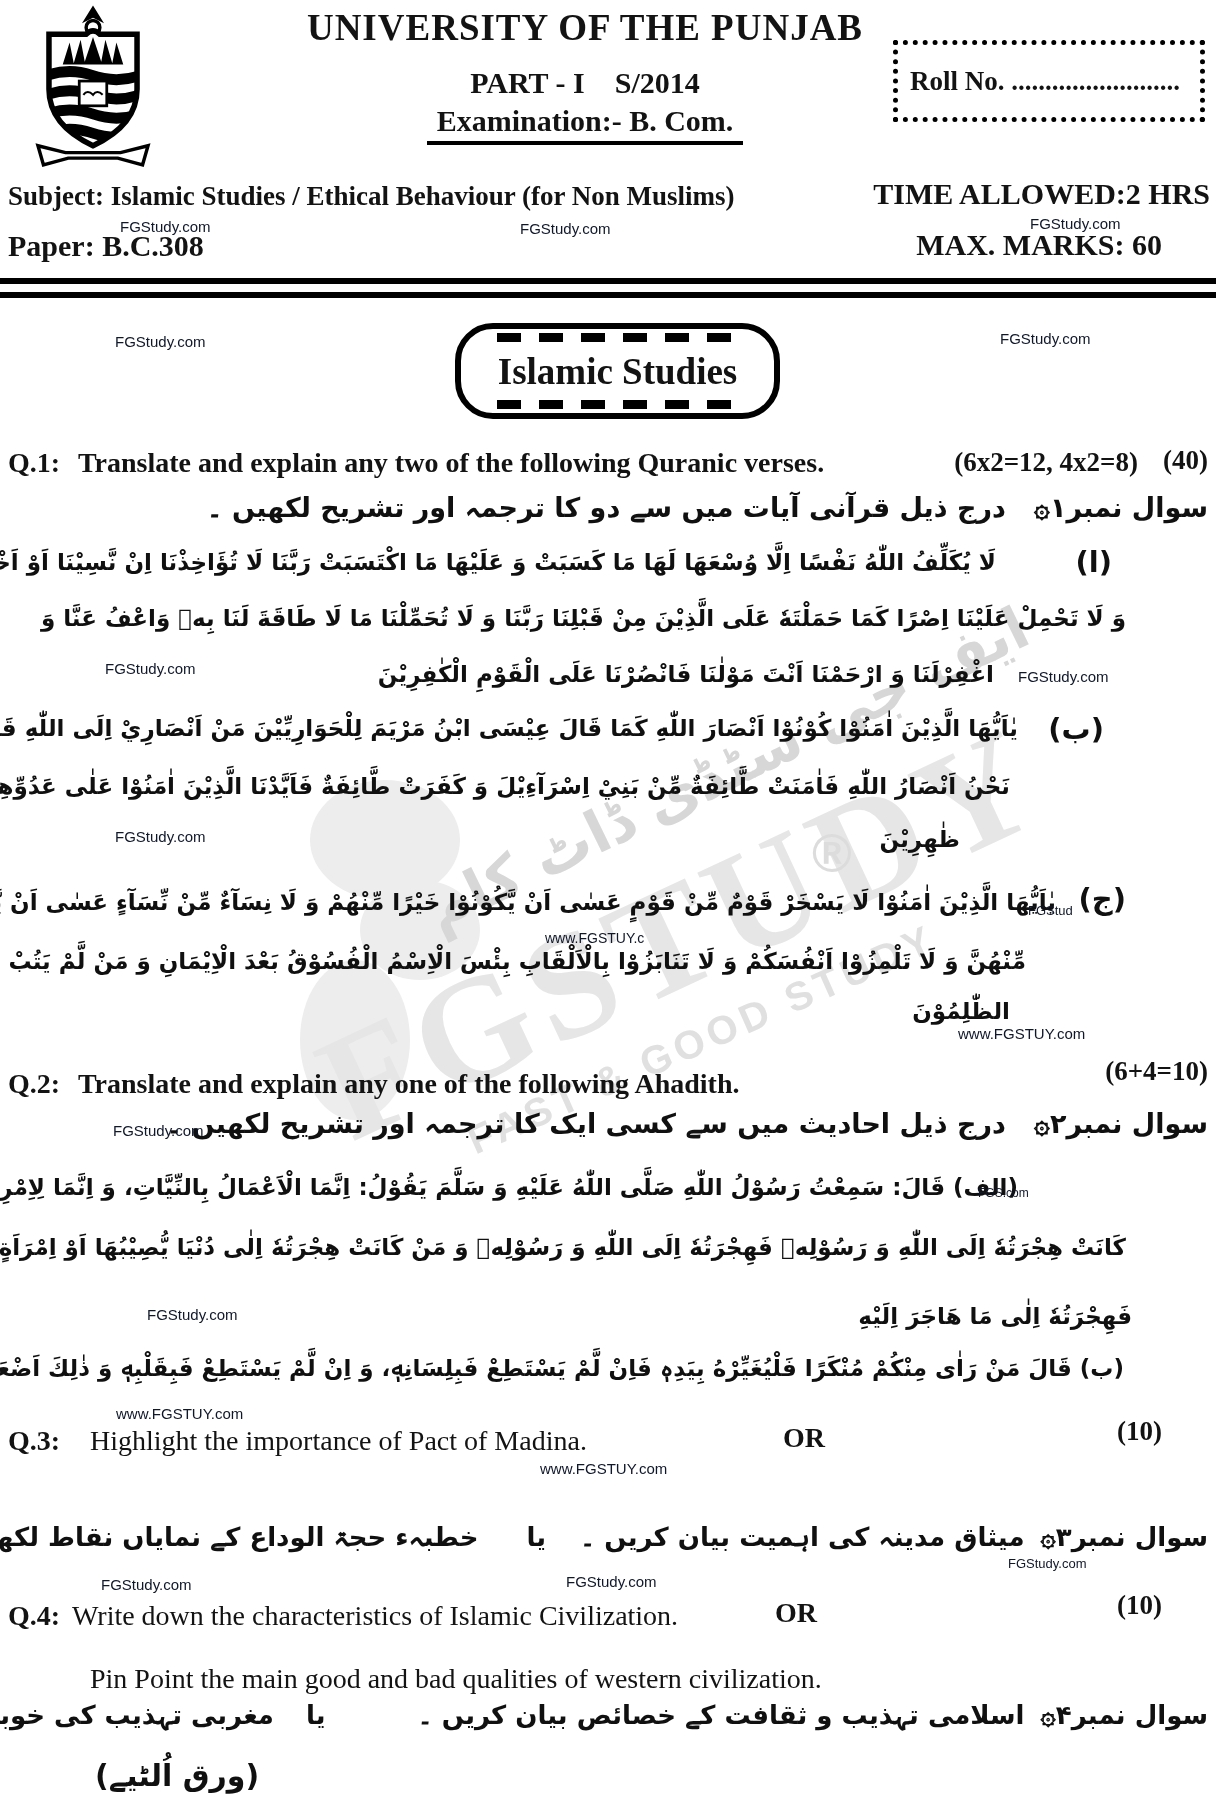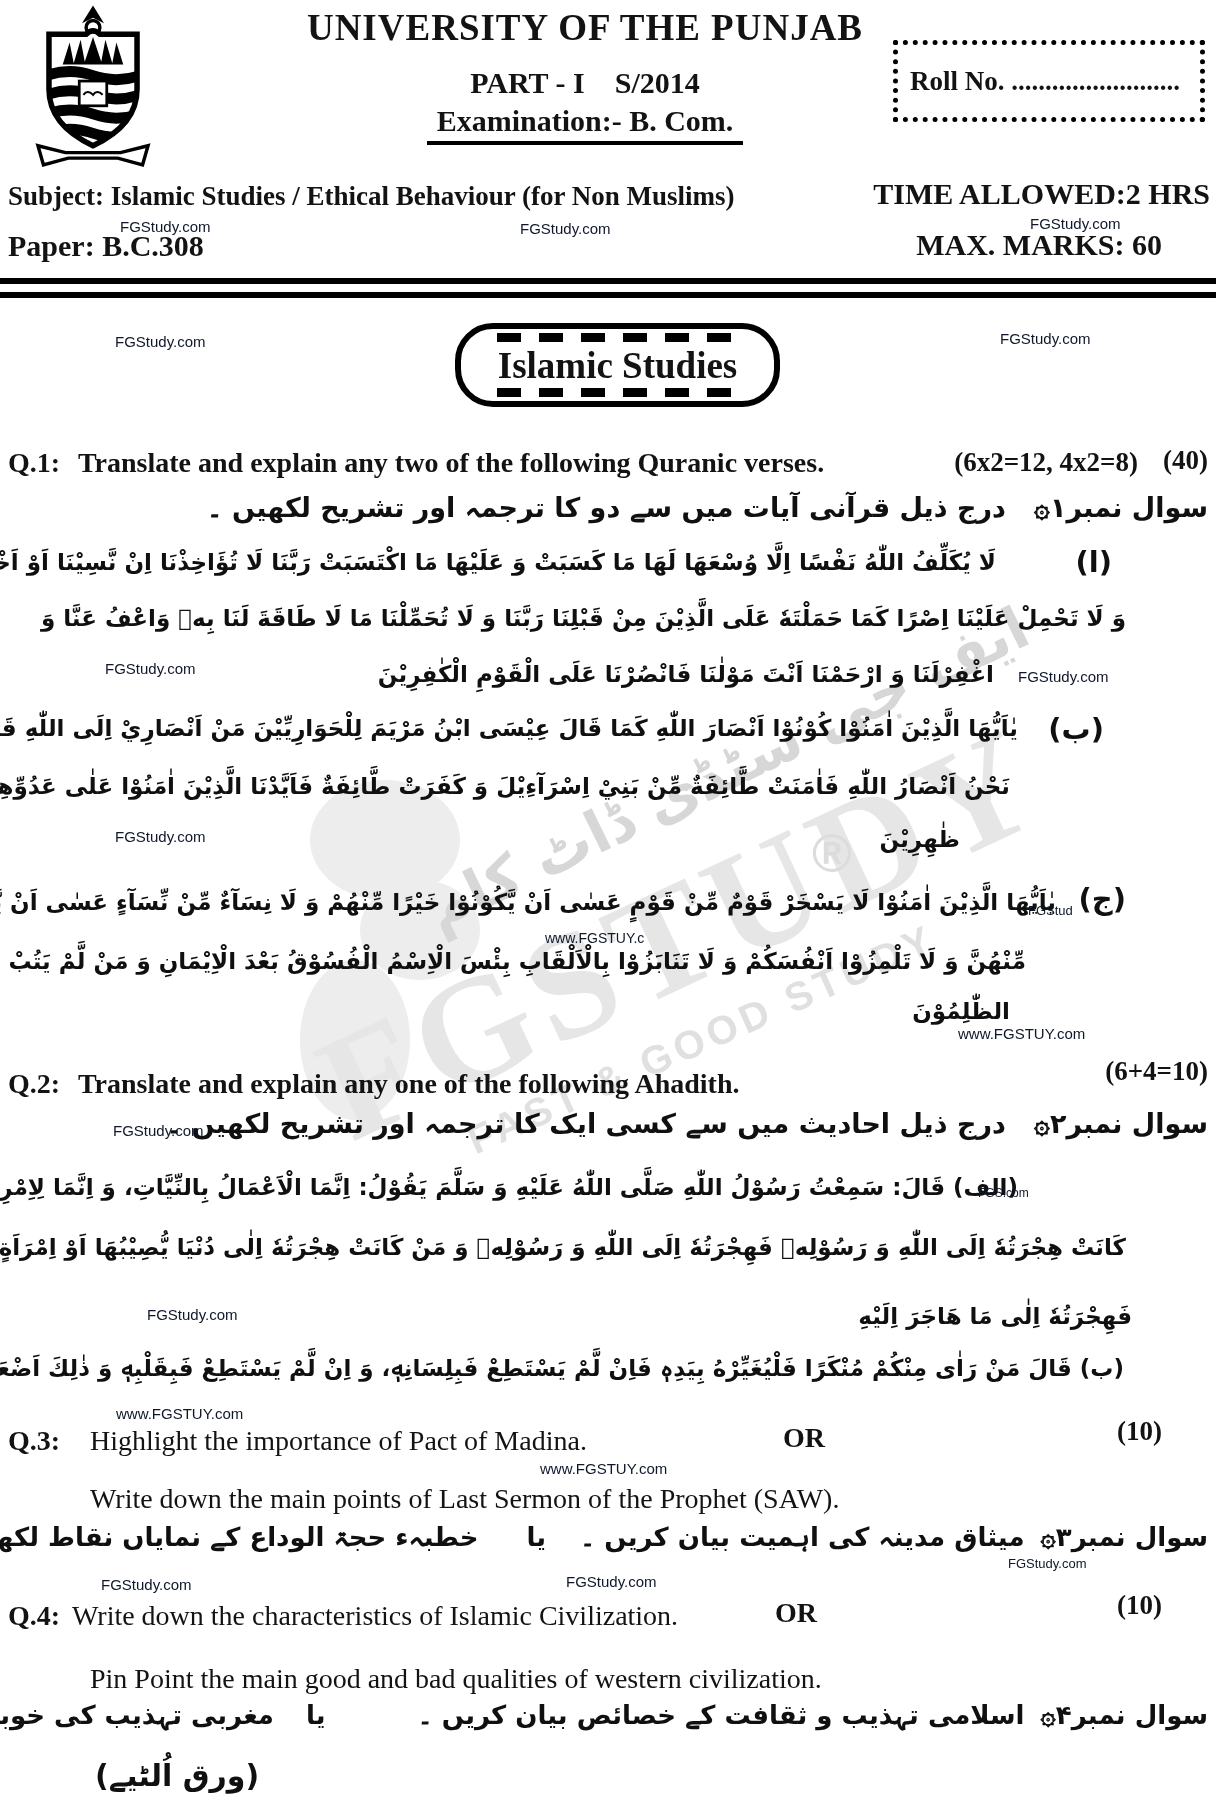--- a/index.html
+++ b/index.html
@@ -16,21 +16,21 @@
   .exam{left:160px;top:104px;width:850px;font-size:30px;}
   .exam span{display:inline-block;border-bottom:4px solid #000;padding:0 10px 3px;}
   .rollbox{left:893px;top:40px;width:312px;height:82px;border:5px dotted #000;box-sizing:border-box;
            display:flex;align-items:center;padding-left:12px;font-size:27px;font-weight:bold;}
   .subject{left:8px;top:181px;font-size:27px;}
   .time{right:6px;top:177px;font-size:30px;}
   .paper{left:8px;top:229px;font-size:30px;}
   .maxmarks{right:54px;top:228px;font-size:30px;}
   .rule{left:0;width:1216px;height:6px;background:#000;}
   
-  .badge{left:455px;top:323px;width:325px;height:84px;border:6px solid #000;border-radius:38px;
+  .badge{left:455px;top:323px;width:325px;height:96px;border:6px solid #000;border-radius:38px;
          box-sizing:border-box;display:flex;align-items:center;justify-content:center;
          font-size:37px;font-weight:bold;background:#fff;}
   .badge .dash{position:absolute;left:36px;right:36px;height:9px;
                background:repeating-linear-gradient(90deg,#000 0 24px,transparent 24px 42px);}
   .dash.t{top:4px;} .dash.bt{bottom:4px;}
   
   .qlab{font-size:28px;font-weight:bold;}
   .qtxt{font-size:28px;font-weight:bold;}
   .qtxt-r{font-size:28px;}
   .marks{font-size:27px;font-weight:bold;}
@@ -142,21 +142,20 @@
   </div>
   <div class="abs ar qv z" style="right:198px;top:1174px;">(الف) قَالَ: سَمِعْتُ رَسُوْلُ اللّٰهِ صَلَّى اللّٰهُ عَلَيْهِ وَ سَلَّمَ يَقُوْلُ: اِنَّمَا الْاَعْمَالُ بِالنِّيَّاتِ، وَ اِنَّمَا لِاِمْرِئٍ مَّا نَوٰى، فَمَنْ</div>
   <div class="abs ar qv z" style="right:90px;top:1234px;">كَانَتْ هِجْرَتُهٗ اِلَى اللّٰهِ وَ رَسُوْلِهٖ فَهِجْرَتُهٗ اِلَى اللّٰهِ وَ رَسُوْلِهٖ وَ مَنْ كَانَتْ هِجْرَتُهٗ اِلٰى دُنْيَا يُّصِيْبُهَا اَوْ اِمْرَاَةٍ يَّتَزَوَّجُهَا</div>
   <div class="abs ar qv z" style="right:84px;top:1303px;">فَهِجْرَتُهٗ اِلٰى مَا هَاجَرَ اِلَيْهِ</div>
   <div class="abs ar qv z" style="right:92px;top:1355px;">(ب) قَالَ مَنْ رَاٰى مِنْكُمْ مُنْكَرًا فَلْيُغَيِّرْهُ بِيَدِهٖ فَاِنْ لَّمْ يَسْتَطِعْ فَبِلِسَانِهٖ، وَ اِنْ لَّمْ يَسْتَطِعْ فَبِقَلْبِهٖ وَ ذٰلِكَ اَضْعَفُ الْاِيْمَانِ۔</div>
 
   <div class="abs qlab z" style="left:8px;top:1425px;">Q.3:</div>
   <div class="abs qtxt-r z" style="left:90px;top:1425px;">Highlight the importance of Pact of Madina.</div>
   <div class="abs qlab z" style="left:783px;top:1422px;">OR</div>
   <div class="abs marks z" style="right:54px;top:1416px;">(10)</div>
-  <div class="abs qtxt-r z" style="left:90px;top:1483px;">Write down the main points of Last Sermon of the Prophet (SAW).</div>
   <div class="abs ar urdu-s urdurow z" style="right:8px;top:1522px;">
     <span class="gap-s">سوال نمبر۳۞</span>
     <span>میثاق مدینہ کی اہمیت بیان کریں ۔</span>
     <span class="or-u3">یا</span>
     <span>خطبہء حجۃ الوداع کے نمایاں نقاط لکھیں ۔</span>
   </div>
 
   <div class="abs qlab z" style="left:8px;top:1600px;">Q.4:</div>
   <div class="abs qtxt-r z" style="left:72px;top:1600px;">Write down the characteristics  of Islamic Civilization.</div>
   <div class="abs qlab z" style="left:775px;top:1597px;">OR</div>

